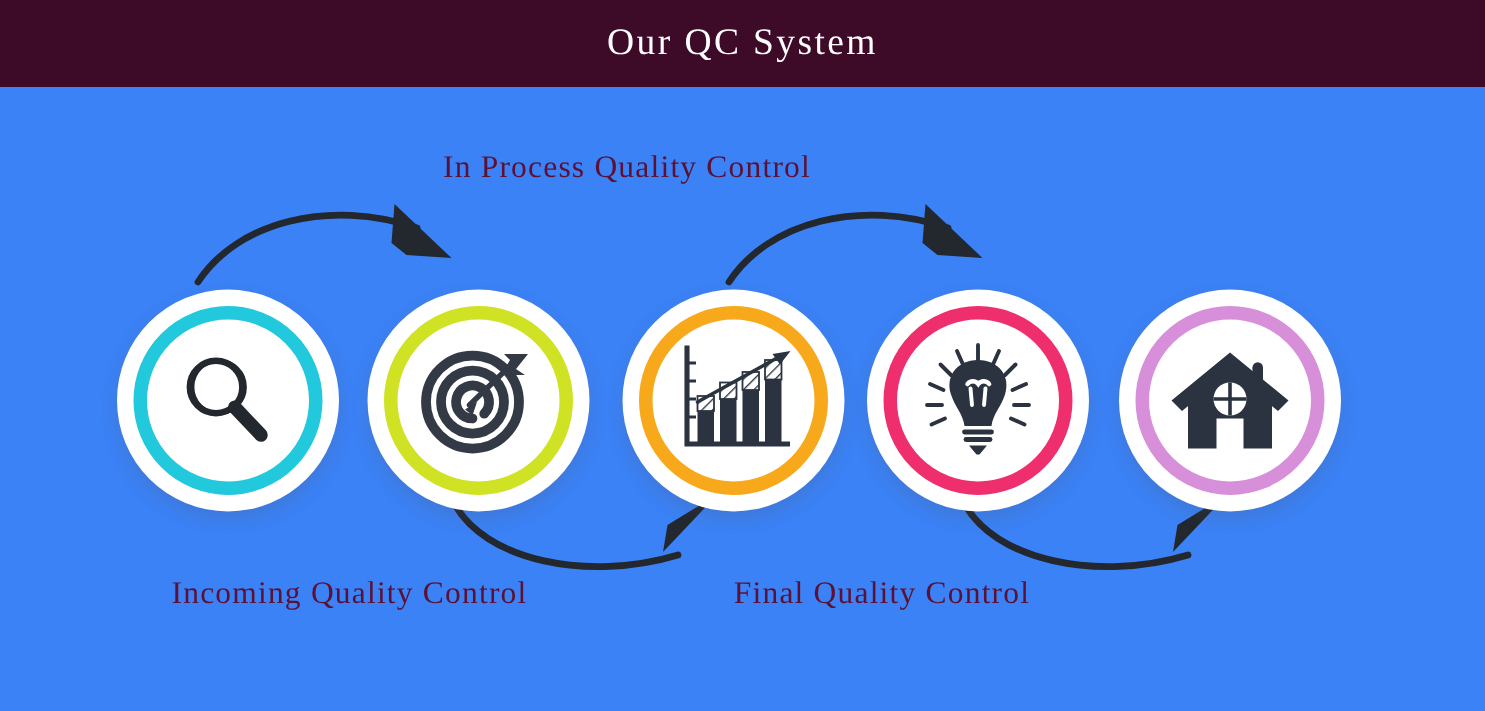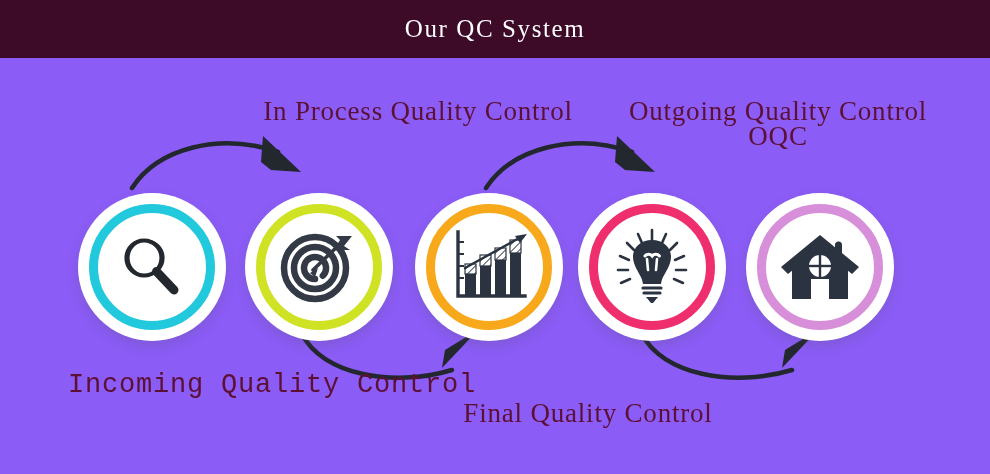--- a/index.html
+++ b/index.html
@@ -102,37 +102,37 @@
   #arrow-top-1   { left: 482px; top: 68px;  }
   #arrow-bot-0   { left: 296px; top: 264px; }
   #arrow-bot-1   { left: 636px; top: 264px; }
 
   
   .label {
     position: absolute;
     text-align: center;
     color: #5c1034;
     font-family: "Liberation Serif", "DejaVu Serif", serif;
-    font-size: 27px;
+    font-size: 21px;
     line-height: 25px;
     letter-spacing: 0.8px;
     white-space: nowrap;
   }
   .label .line1 { display: block; }
   .label .line2 { display: block; }
 
   #label-top-0 { left: 258px; top: 41px;  width: 320px; }
   #label-top-1 { left: 618px; top: 41px;  width: 320px; }
-  #label-bot-0 { left: 68px;  top: 315px; width: 330px; font-family: Liberation Mono, monospace; }
-  #label-bot-1 { left: 423px; top: 325px; width: 330px; margin-top: 18px; }
+  #label-bot-0 { left: 68px;  top: 325px; width: 330px; }
+  #label-bot-1 { left: 423px; top: 325px; width: 330px; }
 </style>
 </head>
 <body>
 
-<div id="infographic" style="background: #8b5cf6;">
+<div id="infographic" style="background: #3b82f6;">
 
   <div id="header-band" style="background: rgb(61, 10, 40);"></div>
   <div id="header-title" style="color: rgb(255, 255, 255);">Our QC System</div>
 
   <div id="stage">
 
     <svg id="arrow-top-0" class="arrow-svg" width="190" height="66" viewBox="0 0 190 66" fill="none">
       <path d="M4 62 C 30 22, 92 6, 150 26" stroke="#23272e" stroke-width="4.5" stroke-linecap="round" fill="none"></path>
       <path d="M135 10 L 173 46 L 143 44 L 133 36 Z" fill="#23272e"></path>
     </svg>
@@ -272,24 +272,20 @@
             <line x1="30" y1="37" x2="52" y2="37"></line>
           </g>
         </svg>
       </div>
     </div>
 
     <div class="label" id="label-top-0" style="color: rgb(92, 16, 52);">
       <span class="line1">In Process  Quality  Control</span>
     </div>
 
-    <div class="label" id="label-top-1" style="color: rgb(92, 16, 52);">
-      <span class="line1">Outgoing  Quality  Control</span>
-      <span class="line2">OQC</span>
-    </div>
 
     <div class="label" id="label-bot-0" style="color: rgb(92, 16, 52);">
       <span class="line1">Incoming  Quality  Control</span>
     </div>
 
     <div class="label" id="label-bot-1" style="color: rgb(92, 16, 52);">
       <span class="line1">Final  Quality  Control</span>
     </div>
 
   </div>

